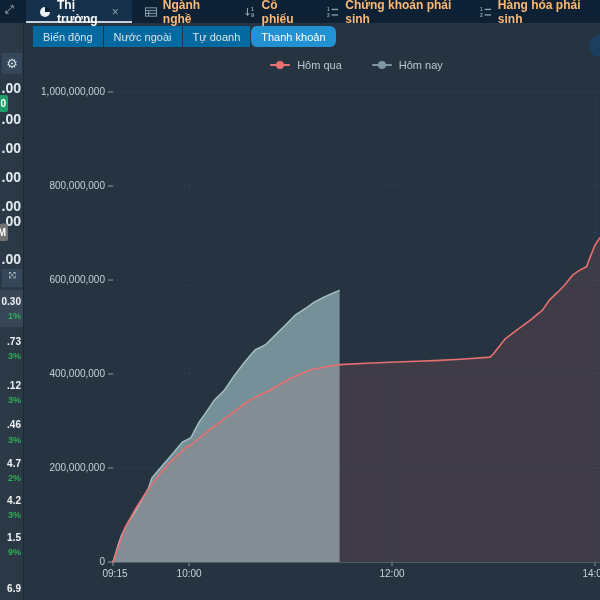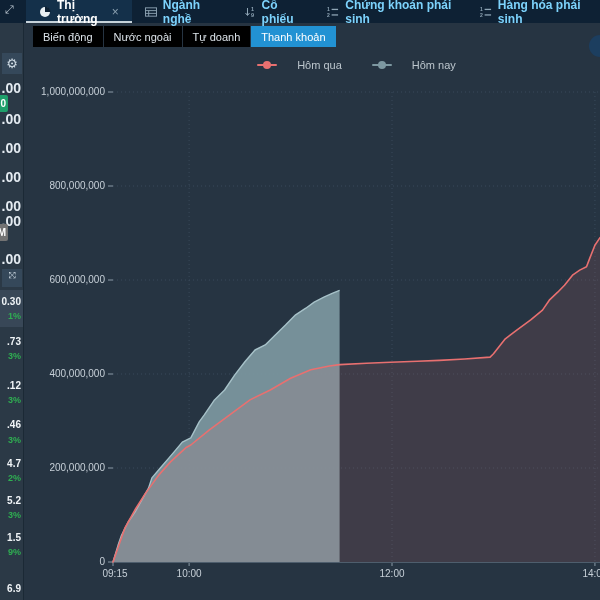--- a/index.html
+++ b/index.html
@@ -5,44 +5,44 @@
   html,body{margin:0;padding:0;}
   body{
     width:600px;height:600px;overflow:hidden;position:relative;
     background:#263442;font-family:"Liberation Sans",sans-serif;
     -webkit-font-smoothing:antialiased;
   }
   
   .topbar{position:absolute;top:0;left:0;right:0;height:23px;background:#0e2134;display:flex;align-items:stretch;z-index:5;}
   .win-expand{position:absolute;left:5px;top:4px;font-size:11px;color:#b9c5cf;line-height:1;cursor:pointer;}
   .tabs{display:flex;margin-left:26px;}
-  .tab{display:flex;align-items:center;gap:6px;padding:0 13px;font-size:12px;font-weight:bold;color:#7dd3fc;cursor:pointer;position:relative;}
+  .tab{display:flex;align-items:center;gap:6px;padding:0 13px;font-size:12px;font-weight:bold;color:#fdba74;cursor:pointer;position:relative;}
   .tab.active{background:#14304a;color:#ffffff;box-shadow:inset 0 -2px 0 #c6d2da;}
   .tab .ticon{display:inline-flex;width:12px;height:12px;}
   .tab .close{margin-left:3px;font-weight:normal;color:#8ba0b0;font-size:12px;}
   .float-circle{position:absolute;left:589px;top:35px;width:22px;height:22px;border-radius:50%;background:#1c3e5f;z-index:4;}
   
   .subbar{position:absolute;top:23px;left:24px;right:0;height:27px;display:flex;align-items:center;z-index:3;}
   .subtabs{display:flex;margin-left:9px;}
-  .btn{height:21px;padding:0 10px;display:flex;align-items:center;font-size:11px;color:#dde4ea;background:#000000;margin-right:1px;cursor:pointer;border:none;}
-  .btn.active{background:#2292d3;color:#ffffff;}
+  .btn{height:21px;padding:0 10px;display:flex;align-items:center;font-size:11px;color:#dde4ea;background:#0369a1;margin-right:1px;cursor:pointer;border:none;}
+  .btn.active{background:#2292d3;color:#ffffff;border-radius:6px;}
   
   .sidebar{position:absolute;left:0;top:23px;bottom:0;width:23px;background:#2b3946;border-right:1px solid #1b2935;overflow:hidden;z-index:4;}
   .sb-box{position:absolute;left:2px;width:20px;background:#35485a;display:flex;align-items:center;justify-content:center;color:#cdd9e2;}
   .sb-gear{top:30px;height:21px;font-size:13px;cursor:pointer;}
   .sb-expand{top:246px;height:18px;font-size:9px;cursor:pointer;}
   .sb-expand .ar{position:absolute;left:0;right:0;top:1px;text-align:center;}
   .sb-val{position:absolute;right:2px;font-size:14px;font-weight:bold;color:#e4ebf1;white-space:nowrap;}
   .sb-badge{position:absolute;right:15px;font-size:10px;font-weight:bold;color:#ffffff;padding:3px 2px;border-radius:2px;white-space:nowrap;}
   .wl-val{position:absolute;right:2px;font-size:10px;font-weight:bold;color:#f0f4f7;white-space:nowrap;}
   .wl-pct{position:absolute;right:2px;font-size:9px;font-weight:bold;color:#2fae52;white-space:nowrap;}
   .wl-hl{position:absolute;left:0;width:23px;background:#384757;}
   
   .legend{position:absolute;left:113px;top:59px;width:487px;display:flex;justify-content:center;gap:30px;z-index:2;}
-  .litem{display:flex;align-items:center;gap:20px;cursor:pointer;}
+  .litem{display:flex;align-items:center;gap:7px;cursor:pointer;}
   .lmark{width:20px;height:2px;position:relative;display:inline-block;border-radius:1px;}
   .lmark i{position:absolute;width:8px;height:8px;border-radius:50%;left:6px;top:-3px;}
   .ltext{font-size:11px;color:#bcc6cd;}
   #chart{position:absolute;left:0;top:0;width:600px;height:600px;z-index:1;}
 </style>
 </head>
 <body>
 
 <div class="topbar">
   <span class="win-expand">⤢</span>
@@ -134,21 +134,21 @@
     <span class="wl-val" style="top:273px">0.30</span>
     <span class="wl-pct" style="top:288px">1%</span>
     <span class="wl-val" style="top:313px">.73</span>
     <span class="wl-pct" style="top:328px">3%</span>
     <span class="wl-val" style="top:357px">.12</span>
     <span class="wl-pct" style="top:372px">3%</span>
     <span class="wl-val" style="top:396px">.46</span>
     <span class="wl-pct" style="top:412px">3%</span>
     <span class="wl-val" style="top:435px">4.7</span>
     <span class="wl-pct" style="top:450px">2%</span>
-    <span class="wl-val" style="top:472px">5.2</span>
+    <span class="wl-val" style="top:472px">4.2</span>
     <span class="wl-pct" style="top:487px">3%</span>
     <span class="wl-val" style="top:509px">1.5</span>
     <span class="wl-pct" style="top:524px">9%</span>
     <span class="wl-val" style="top:560px">6.9</span>
   </div>
 
 <div class="legend" id="legend">
     <div class="litem">
       <span class="lmark" style="background:#e87070">
         <i style="background:#e87070"></i>

